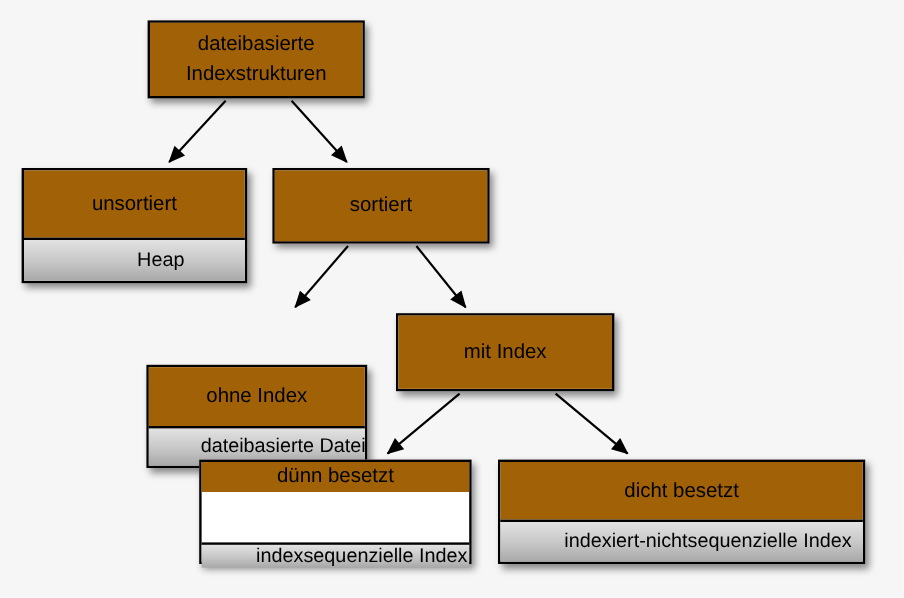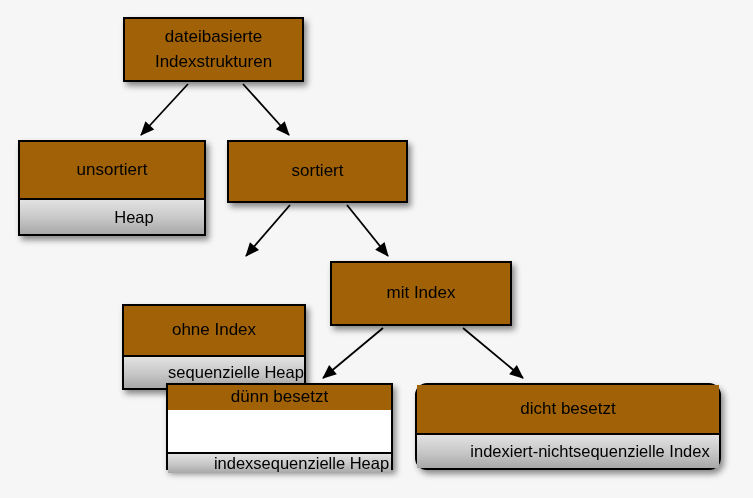--- a/index.html
+++ b/index.html
@@ -93,36 +93,36 @@
   <div class="node" style="left:227px; top:140px; width:181px; height:63px;">
     <div class="node-main">
       <span>sortiert</span>
     </div>
   </div>
 
   <div class="node" style="left:122px; top:261px; width:184px; height:86px;margin-top:43px;">
     <div class="node-main">
       <span>ohne Index</span>
     </div>
-    <div class="node-sub" style="height:31px;">sequenzielle Heap</div>
+    <div class="node-sub" style="height:31px;">dateibasierte Datei</div>
   </div>
 
   <div class="node" style="left:330px; top:261px; width:182px; height:65px;">
     <div class="node-main">
       <span>mit Index</span>
     </div>
   </div>
 
   <div class="node" style="left:166px; top:383px; width:227px; height:87px;gap:42px;">
     <div class="node-main">
       <span>dünn besetzt</span>
     </div>
-    <div class="node-sub" style="height:34px;">indexsequenzielle Heap</div>
+    <div class="node-sub" style="height:34px;">indexsequenzielle Index</div>
   </div>
 
-  <div class="node" style="left:415px; top:383px; width:306px; height:87px;border-radius:12px;">
+  <div class="node" style="left:415px; top:383px; width:306px; height:87px;">
     <div class="node-main">
       <span>dicht besetzt</span>
     </div>
     <div class="node-sub" style="height:33px;">indexiert-nichtsequenzielle Index</div>
   </div>
 
 </div>
 
 </body></html>

